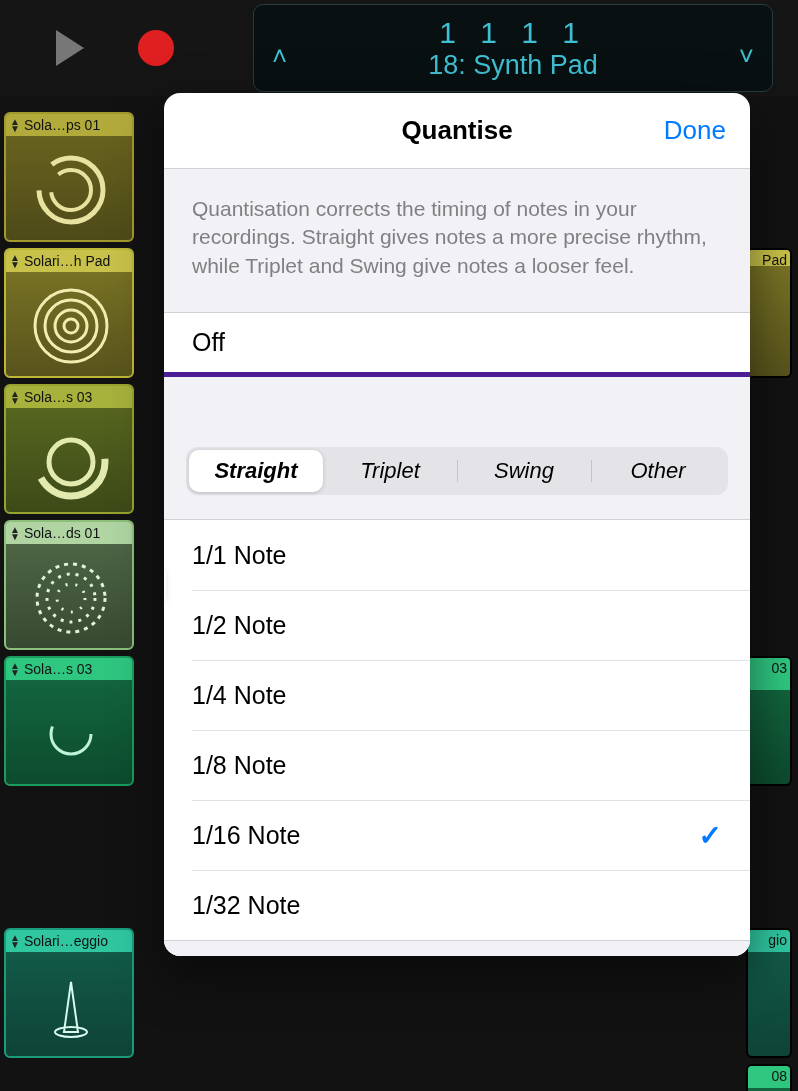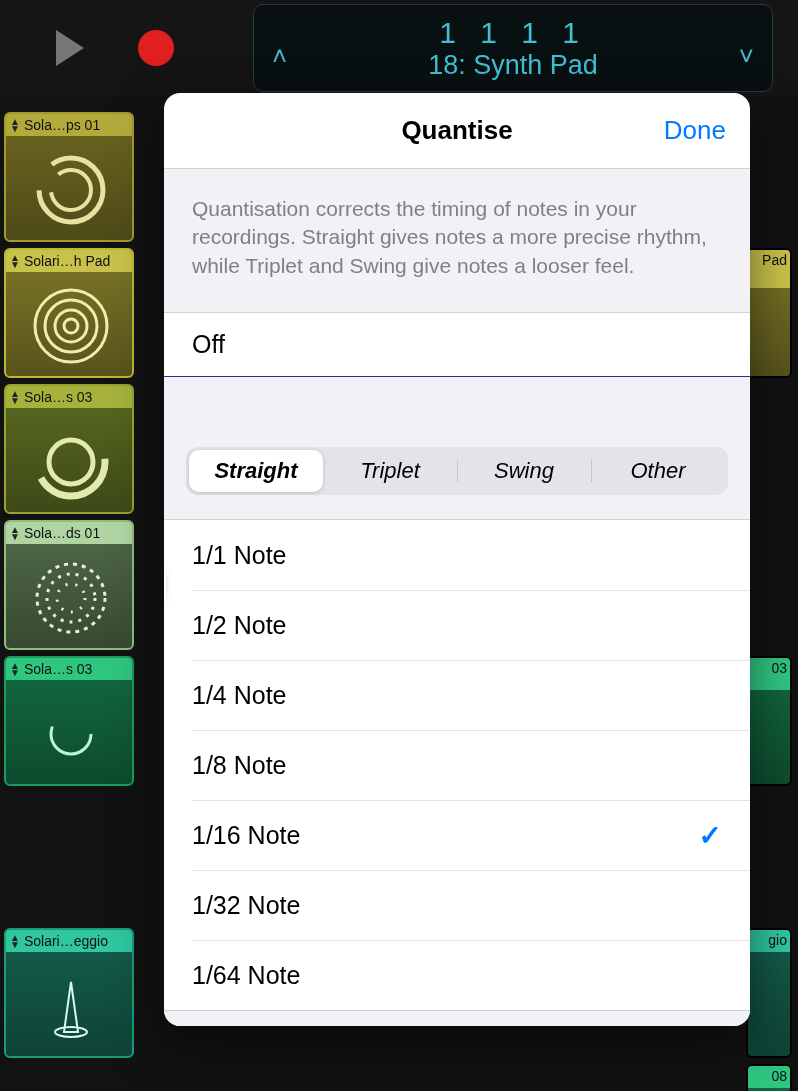--- a/index.html
+++ b/index.html
@@ -201,21 +201,21 @@
     border-bottom: 1px solid #d2d2d6;
   }
   .off-row {
     height: 64px;
     padding: 0 28px;
     display: flex;
     align-items: center;
     font-size: 25px;
     color: #000;
     background: #fff;
-    border-bottom: 1px solid #4c1d95;
+    border-bottom: 5px solid #4c1d95;
     cursor: pointer;
   }
   .seg-wrap {
     background: #f2f2f6;
     padding: 70px 22px 24px;
     border-bottom: 1px solid #d2d2d6;
   }
   .seg {
     display: flex;
     height: 48px;
@@ -368,21 +368,21 @@
         </div>
         <svg class="cell-art">
           <path d="M58 80 L65 30 L72 80 Z" fill="none" stroke="#d7f9ef" stroke-width="2"></path>
           <ellipse cx="65" cy="80" rx="16" ry="5" fill="none" stroke="#d7f9ef" stroke-width="2"></ellipse>
         </svg>
       </div>
     </div>
 
   <div id="rfrags">
       <div class="right-frag cell-yellow" style="top: 248px;">
-        <div class="label-bar" style="position: absolute; top: 0px; left: 0px; right: 0px; height: 38px;">
+        <div class="label-bar" style="position: absolute; top: 0px; left: 0px; right: 0px; height: 16px;">
           <span class="ftxt">Pad</span>
         </div>
       </div>
       <div class="right-frag cell-green" style="top: 656px;">
         <div class="label-bar" style="position: absolute; top: 0px; left: 0px; right: 0px; height: 32px;">
           <span class="ftxt">03</span>
         </div>
       </div>
       <div class="right-frag cell-teal" style="top: 928px;">
         <div class="label-bar" style="position: absolute; top: 0px; left: 0px; right: 0px; height: 22px;">
@@ -432,20 +432,17 @@
         <div class="note-row">
           <span>1/8 Note</span>
         </div>
         <div class="note-row">
           <span>1/16 Note</span>
           <span class="check">✓</span>
         </div>
         <div class="note-row">
           <span>1/32 Note</span>
         </div>
-        <div class="note-row">
-          <span>1/64 Note</span>
-        </div>
       </div>
     <div class="list-bottom"></div>
   </div>
 
 </div>
 
 </body></html>

